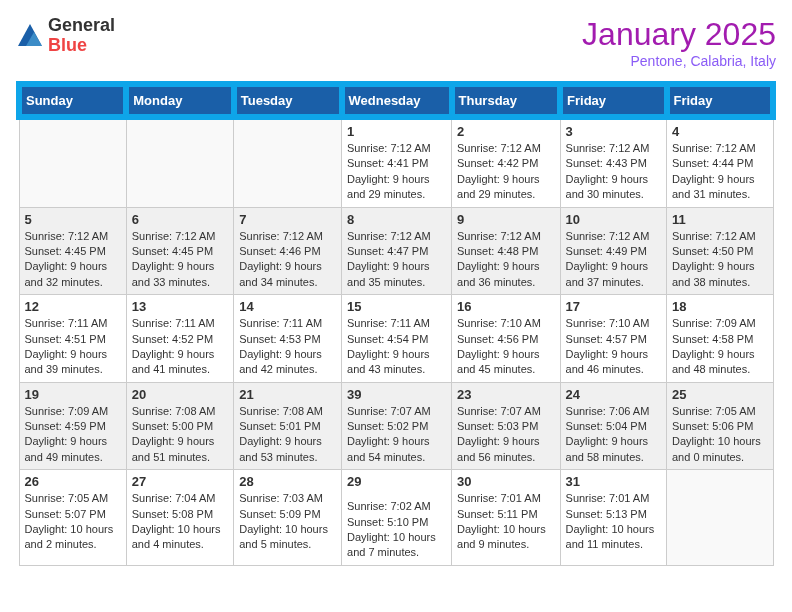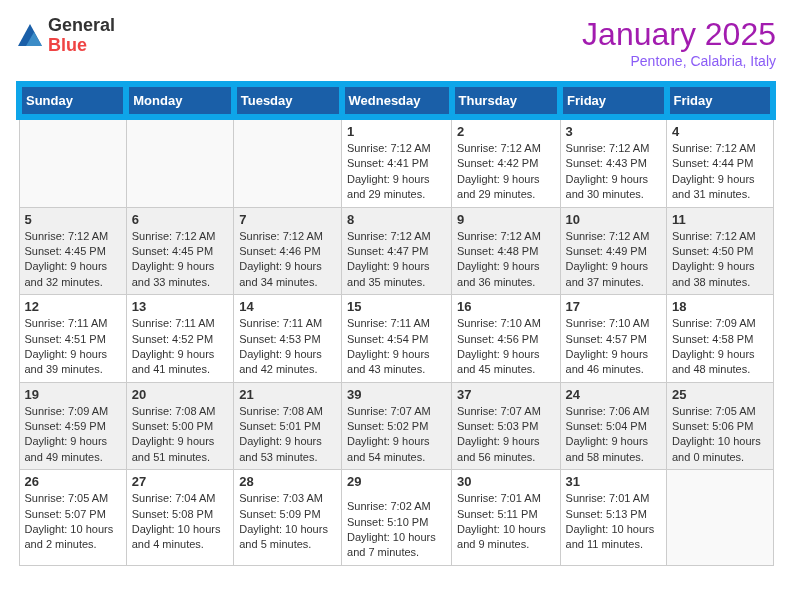--- a/index.html
+++ b/index.html
@@ -261,21 +261,21 @@
 Sunset: 5:01 PM
 Daylight: 9 hours and 53 minutes.</div>
         </td>
         <td>
           <span class="day-num">39</span>
           <div class="day-info" style="white-space: pre-line;">Sunrise: 7:07 AM
 Sunset: 5:02 PM
 Daylight: 9 hours and 54 minutes.</div>
         </td>
         <td>
-          <span class="day-num">37</span>
+          <span class="day-num">23</span>
           <div class="day-info" style="white-space: pre-line;">Sunrise: 7:07 AM
 Sunset: 5:03 PM
 Daylight: 9 hours and 56 minutes.</div>
         </td>
         <td>
           <span class="day-num">24</span>
           <div class="day-info" style="white-space: pre-line;">Sunrise: 7:06 AM
 Sunset: 5:04 PM
 Daylight: 9 hours and 58 minutes.</div>
         </td>

